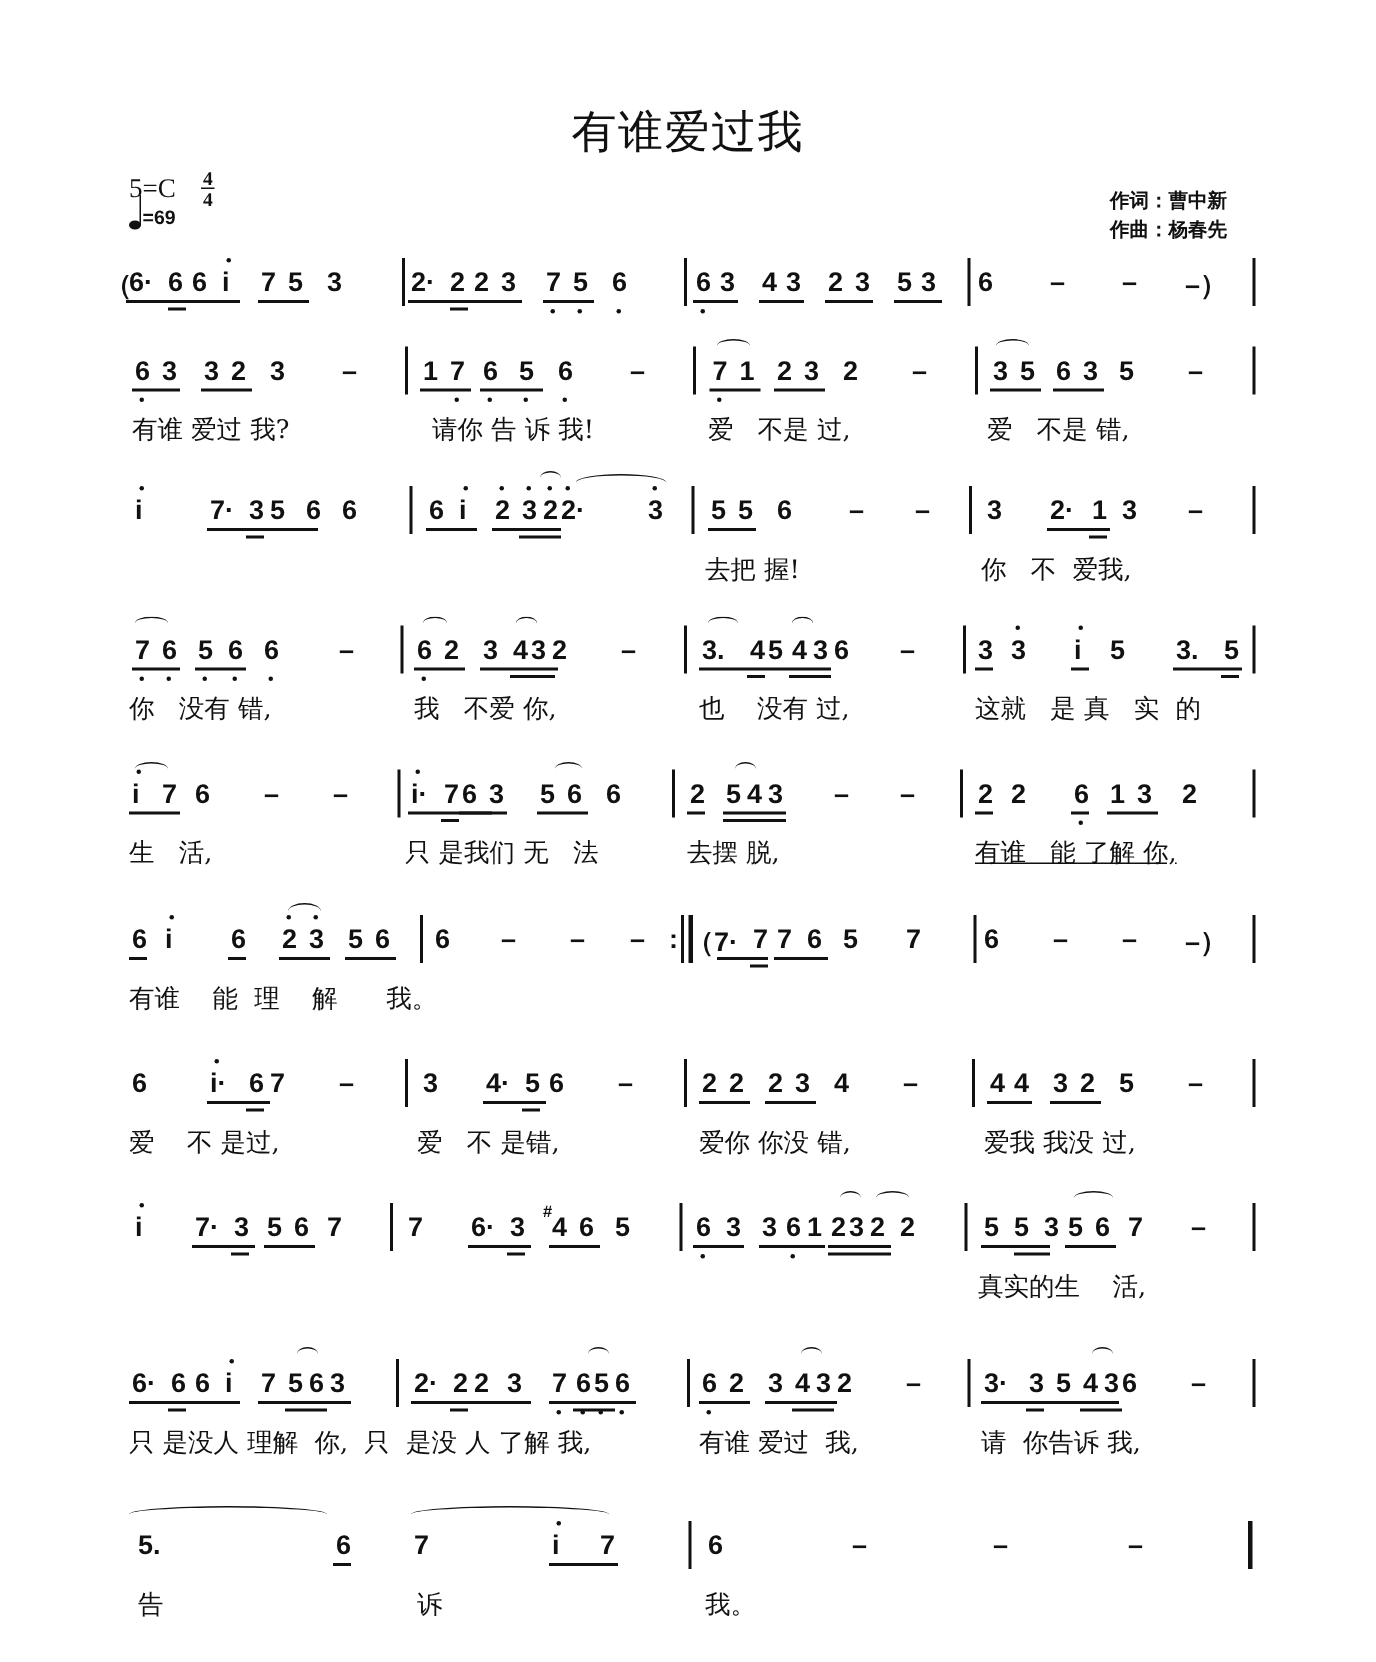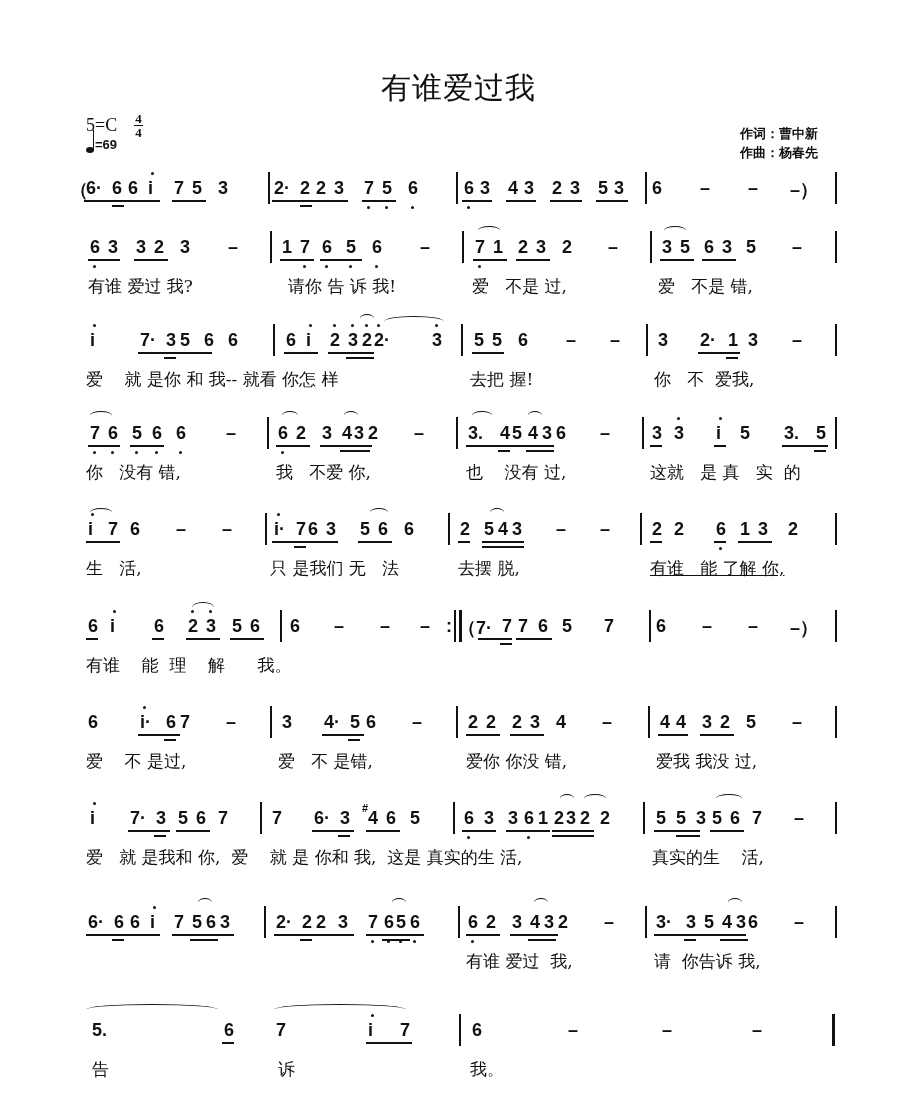--- a/index.html
+++ b/index.html
@@ -136,21 +136,20 @@
         <span class="n" style="left: 700px;">2·</span>
         <span class="n" style="left: 728px;">1</span>
         <span class="n" style="left: 748px;">3</span>
         <span class="n" style="left: 792px;">–</span>
         <div class="bar" style="left: 273px;"></div>
         <div class="bar" style="left: 461px;"></div>
         <div class="bar" style="left: 646px;"></div>
         <div class="bar" style="left: 835px;"></div>
       </div>
       <div class="lyrics">
-        <span class="ly" style="left: 86px;">爱    就 是你 和 我-- 就看 你怎 样</span>
         <span class="ly" style="left: 470px;">去把 握!</span>
         <span class="ly" style="left: 654px;">你   不  爱我,</span>
       </div>
     </div>
     <div class="row" style="top: 423px;">
       <div class="notes">
         <span class="n" style="left: 90px;">7</span>
         <span class="n" style="left: 108px;">6</span>
         <span class="n" style="left: 132px;">5</span>
         <span class="n" style="left: 152px;">6</span>
@@ -326,21 +325,20 @@
         <span class="n" style="left: 730px;">6</span>
         <span class="n" style="left: 752px;">7</span>
         <span class="n" style="left: 794px;">–</span>
         <div class="bar" style="left: 260px;"></div>
         <div class="bar" style="left: 453px;"></div>
         <div class="bar" style="left: 643px;"></div>
         <div class="bar" style="left: 835px;"></div>
         <span class="n" style="left: 362px; top: -6px; font-size: 11px;">#</span>
       </div>
       <div class="lyrics">
-        <span class="ly" style="left: 86px;">爱   就 是我和 你,  爱    就 是 你和 我,  这是 真实的生 活,</span>
         <span class="ly" style="left: 652px;">真实的生    活,</span>
       </div>
     </div>
     <div class="row" style="top: 912px;">
       <div class="notes">
         <span class="n" style="left: 88px;">6·</span>
         <span class="n" style="left: 114px;">6</span>
         <span class="n" style="left: 130px;">6</span>
         <span class="n" style="left: 150px;">i</span>
         <span class="n" style="left: 174px;">7</span>
@@ -368,20 +366,21 @@
         <span class="n" style="left: 722px;">4</span>
         <span class="n" style="left: 736px;">3</span>
         <span class="n" style="left: 748px;">6</span>
         <span class="n" style="left: 794px;">–</span>
         <div class="bar" style="left: 264px;"></div>
         <div class="bar" style="left: 458px;"></div>
         <div class="bar" style="left: 645px;"></div>
         <div class="bar" style="left: 835px;"></div>
       </div>
       <div class="lyrics">
+        <span class="ly" style="left: 86px;">只 是没人 理解  你,  只  是没 人 了解 我,</span>
         <span class="ly" style="left: 466px;">有谁 爱过  我,</span>
         <span class="ly" style="left: 654px;">请  你告诉 我,</span>
       </div>
     </div>
     <div class="row" style="top: 1020px;">
       <div class="notes">
         <span class="n" style="left: 92px;">5.</span>
         <span class="n" style="left: 224px;">6</span>
         <span class="n" style="left: 276px;">7</span>
         <span class="n" style="left: 368px;">i</span>

